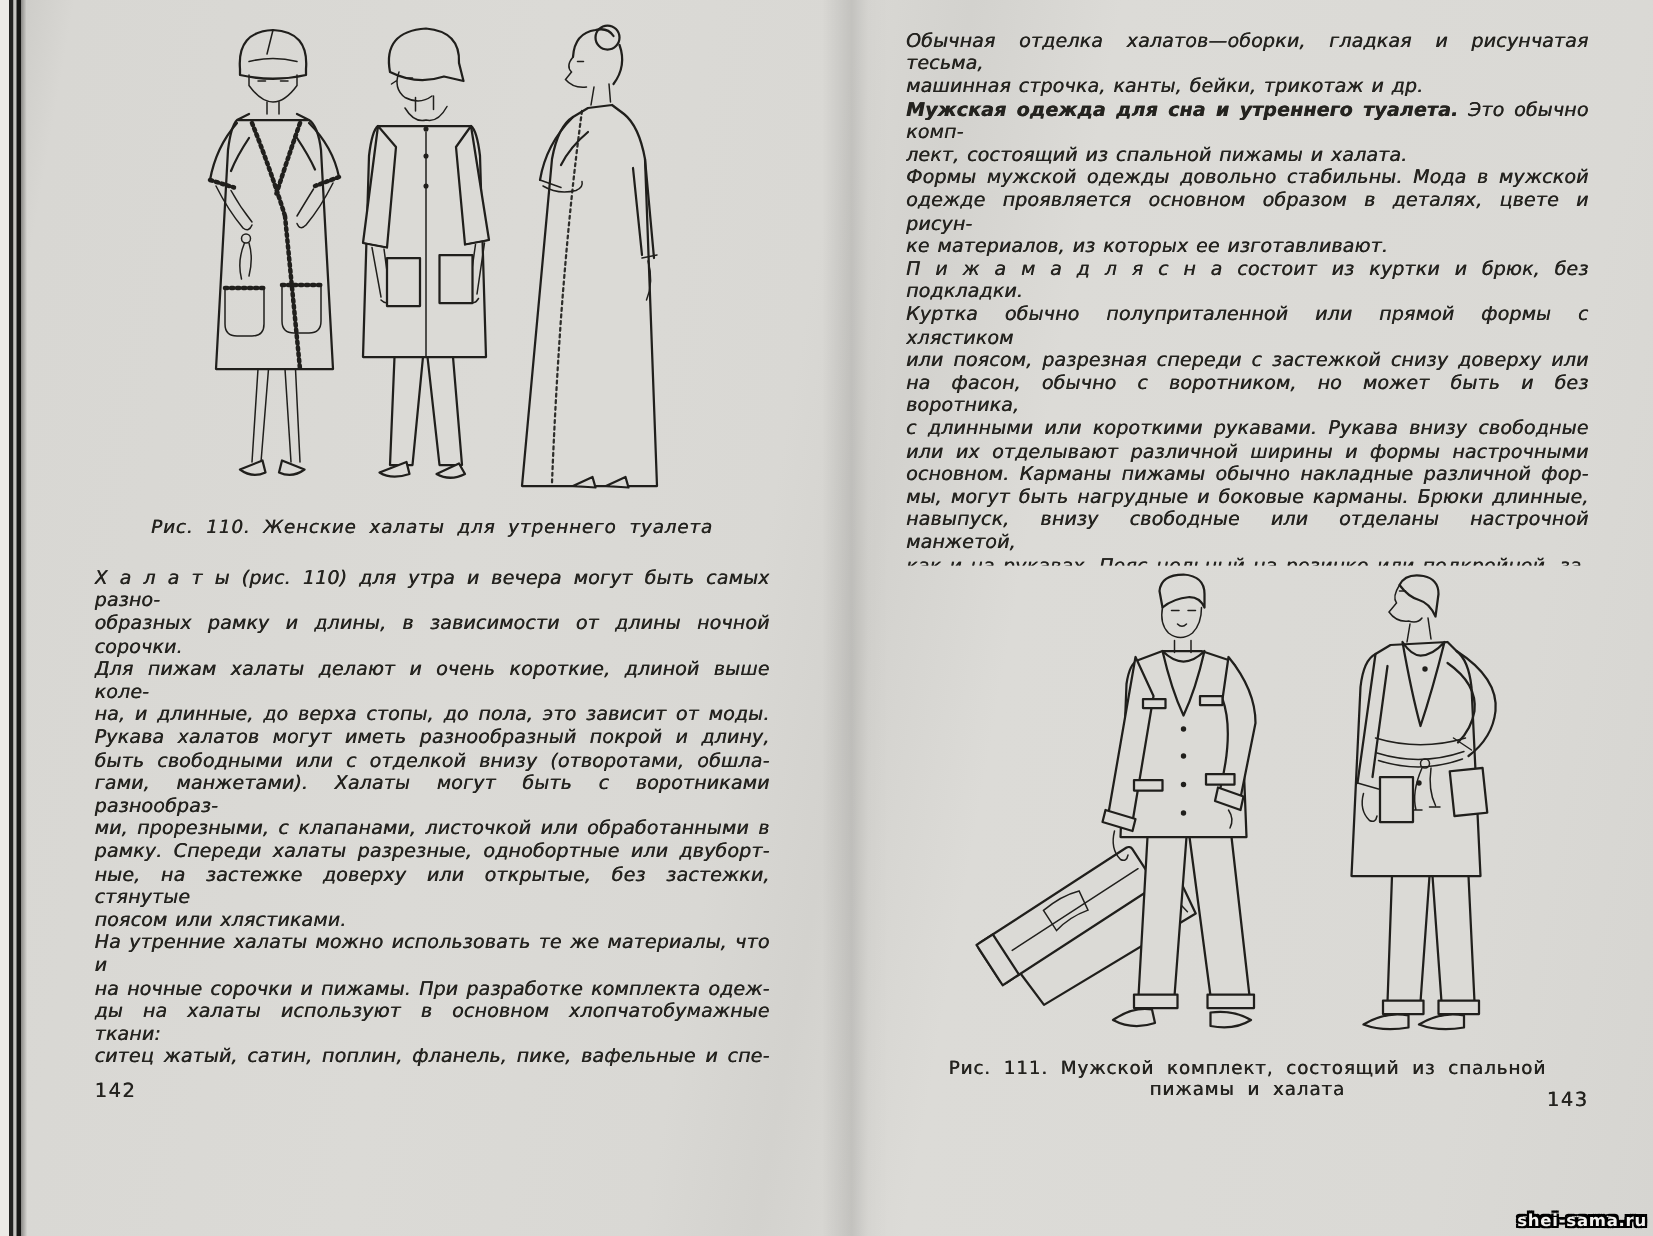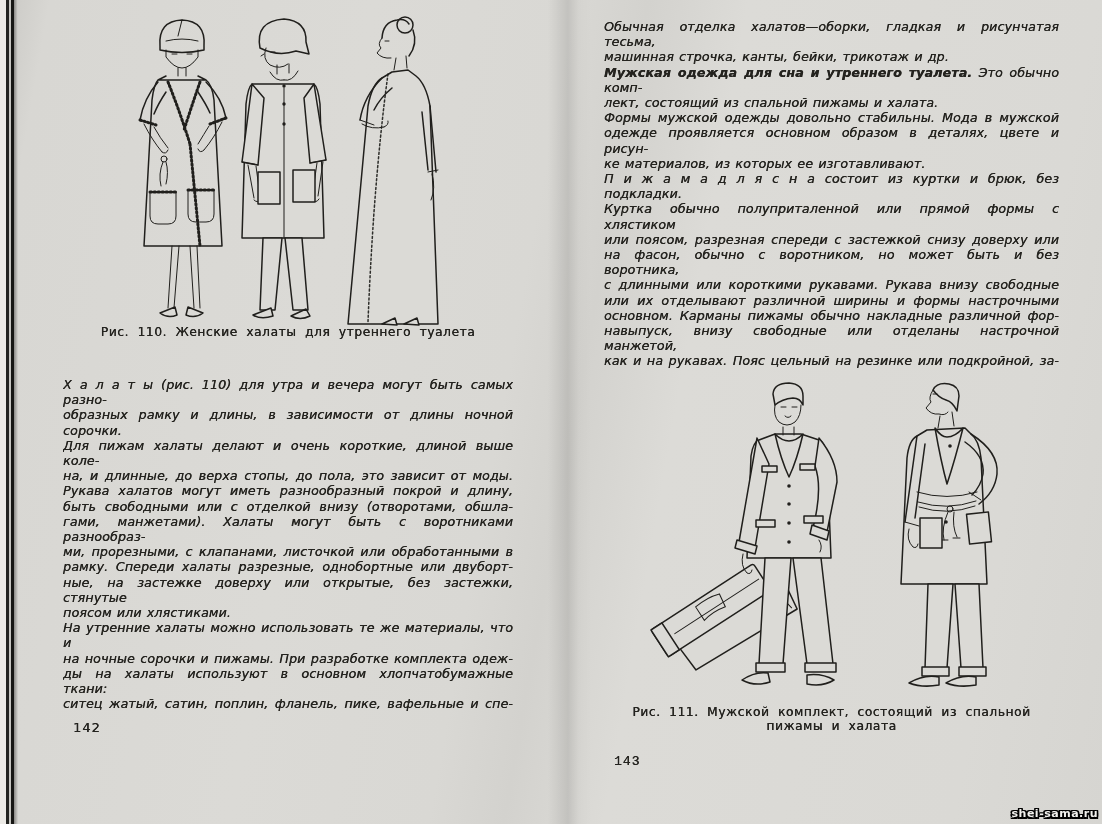--- a/index.html
+++ b/index.html
@@ -23,21 +23,21 @@
     text-align:justify;white-space:normal;
     text-shadow:.3px 0 0 currentColor;
     font-style:italic;
   }
   .tl.jl{text-align-last:justify;-moz-text-align-last:justify;}
   .tl b{font-weight:bold;}
   .caption{
     position:absolute;text-align:center;font-size:12.2px;letter-spacing:.6px;word-spacing:4px;
     text-shadow:.3px 0 0 currentColor;
   }
-  .pagenum{position:absolute;font-size:13px;letter-spacing:1px;text-shadow:.3px 0 0 currentColor;margin-left:10px;}
+  .pagenum{position:absolute;font-size:13px;letter-spacing:1px;text-shadow:.3px 0 0 currentColor;}
   #wm{
     position:absolute;right:4px;bottom:4px;font-size:11px;font-weight:bold;letter-spacing:.5px;
     color:#f2f1ee;
     text-shadow:-1.5px -1.5px 0 #000,1.5px -1.5px 0 #000,-1.5px 1.5px 0 #000,1.5px 1.5px 0 #000,0 1.5px 0 #000,1.5px 0 0 #000,0 -1.5px 0 #000,-1.5px 0 0 #000;
   }
   .figwrap{position:absolute;}
   svg .ln{fill:none;stroke:#201f1c;stroke-width:1.5;stroke-linecap:round;stroke-linejoin:round;}
   svg .thin{fill:none;stroke:#201f1c;stroke-width:1;stroke-linecap:round;}
   svg .fillp{fill:#dbdad6;stroke:#201f1c;stroke-width:1.5;stroke-linejoin:round;}
   svg .trim{fill:none;stroke:#201f1c;stroke-width:3;stroke-dasharray:1.5,2.5;stroke-linecap:round;}
@@ -116,21 +116,21 @@
         <path class="ln" d="M288,62 Q280,120 274,200 Q270,258 268,310" stroke-width="5" stroke-dasharray="2,2.4" opacity="0.92"></path>
         <path class="ln" d="M282,66 Q264,84 260,108 M292,76 Q280,86 274,98"></path>
         <path class="thin" d="M260,108 L274,113 M262,112 Q272,118 284,115 M284,115 q5,-2 4,-6"></path>
         <path class="ln" d="M330,94 L336,160 M322,100 L328,158"></path>
         <path class="thin" d="M328,160 L338,158 M332,162 Q336,176 331,188"></path>
         <path class="fillp" d="M282,312 L295,306 L297,313 Z M304,312 L317,306 L319,313 Z"></path>
       </g>
     </svg>
   </div>
 
-  <div class="caption" style="left:63px;top:325px;width:450px;">Рис. 110. Женские халаты для утреннего туалета</div>
+  <div class="caption" style="left:63px;top:344px;width:450px;font-style:italic;">Рис. 110. Женские халаты для утреннего туалета</div>
 
   <div id="left-text" class="textcol" style="left:63px;top:377px;width:450px;height:342px;">
       <div class="tl jl">Х а л а т ы (рис. 110) для утра и вечера могут быть самых разно-</div>
       <div class="tl jl">образных рамку и длины, в зависимости от длины ночной сорочки.</div>
       <div class="tl jl">Для пижам халаты делают и очень короткие, длиной выше коле-</div>
       <div class="tl jl">на, и длинные, до верха стопы, до пола, это зависит от моды.</div>
       <div class="tl jl">Рукава халатов могут иметь разнообразный покрой и длину,</div>
       <div class="tl jl">быть свободными или с отделкой внизу (отворотами, обшла-</div>
       <div class="tl jl">гами, манжетами). Халаты могут быть с воротниками разнообраз-</div>
       <div class="tl jl">ми, прорезными, с клапанами, листочкой или обработанными в</div>
@@ -153,20 +153,21 @@
       <div class="tl jl">Формы мужской одежды довольно стабильны. Мода в мужской</div>
       <div class="tl jl">одежде проявляется основном образом в деталях, цвете и рисун-</div>
       <div class="tl">ке материалов, из которых ее изготавливают.</div>
       <div class="tl jl">П и ж а м а  д л я  с н а состоит из куртки и брюк, без подкладки.</div>
       <div class="tl jl">Куртка обычно полуприталенной или прямой формы с хлястиком</div>
       <div class="tl jl">или поясом, разрезная спереди с застежкой снизу доверху или</div>
       <div class="tl jl">на фасон, обычно с воротником, но может быть и без воротника,</div>
       <div class="tl jl">с длинными или короткими рукавами. Рукава внизу свободные</div>
       <div class="tl jl">или их отделывают различной ширины и формы настрочными</div>
       <div class="tl jl">основном. Карманы пижамы обычно накладные различной фор-</div>
+      <div class="tl jl">мы, могут быть нагрудные и боковые карманы. Брюки длинные,</div>
       <div class="tl jl">навыпуск, внизу свободные или отделаны настрочной манжетой,</div>
       <div class="tl jl">как и на рукавах. Пояс цельный на резинке или подкройной, за-</div>
     </div>
 
   <div class="figwrap" style="left:635px;top:382px;width:440px;height:318px;">
     <svg width="440" height="318" viewBox="0 0 440 318">
       <defs>
         <pattern id="str" width="5" height="6" patternUnits="userSpaceOnUse">
           <path d="M1.2,0 V6" stroke="#343330" stroke-width="1" fill="none"></path>
           <path d="M3.6,0 V6" stroke="#343330" stroke-width="0.5" fill="none"></path>
@@ -231,16 +232,16 @@
         <rect class="fillp" x="287" y="285" width="27" height="9"></rect>
         <rect class="fillp" x="324" y="285" width="27" height="9"></rect>
         <path class="fillp" d="M274,301 Q289,292 304,295 L304,303 Q287,306 274,301 Z"></path>
         <path class="fillp" d="M311,301 Q326,292 341,295 L341,303 Q324,306 311,301 Z"></path>
       </g>
     </svg>
   </div>
 
   <div class="caption" style="left:604px;top:705px;width:455px;text-align:center;">Рис. 111. Мужской комплект, состоящий из спальной пижамы и халата</div>
 
-  <div class="pagenum" style="left:604px;top:754px;width:455px;font-family:Liberation Mono, monospace;">143</div>
+  <div class="pagenum" style="left:604px;top:726px;width:455px;text-align:right;">143</div>
 
   <div id="wm">shei-sama.ru</div>
 </div>
 
 </body></html>

